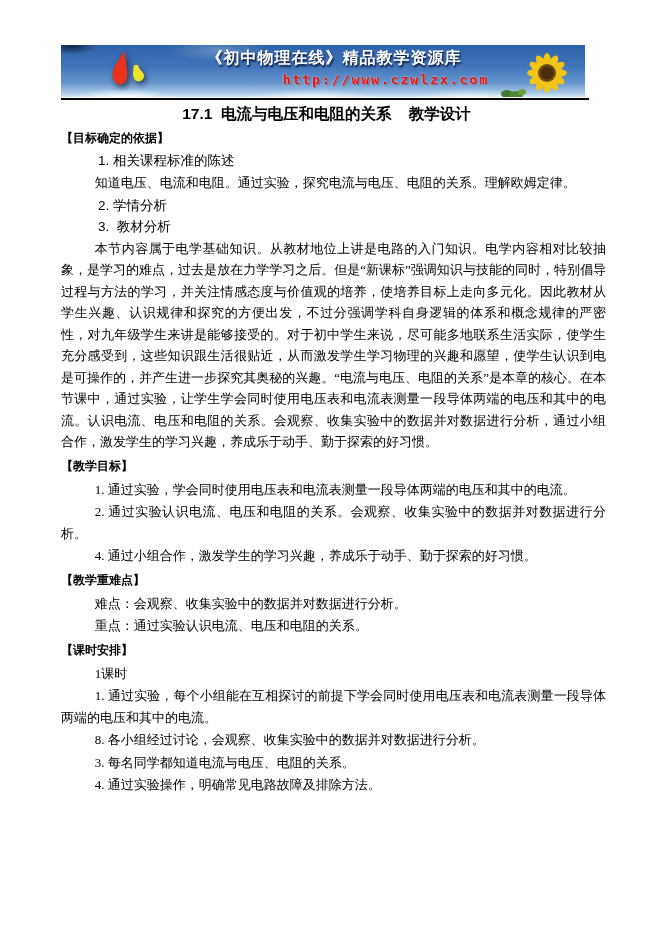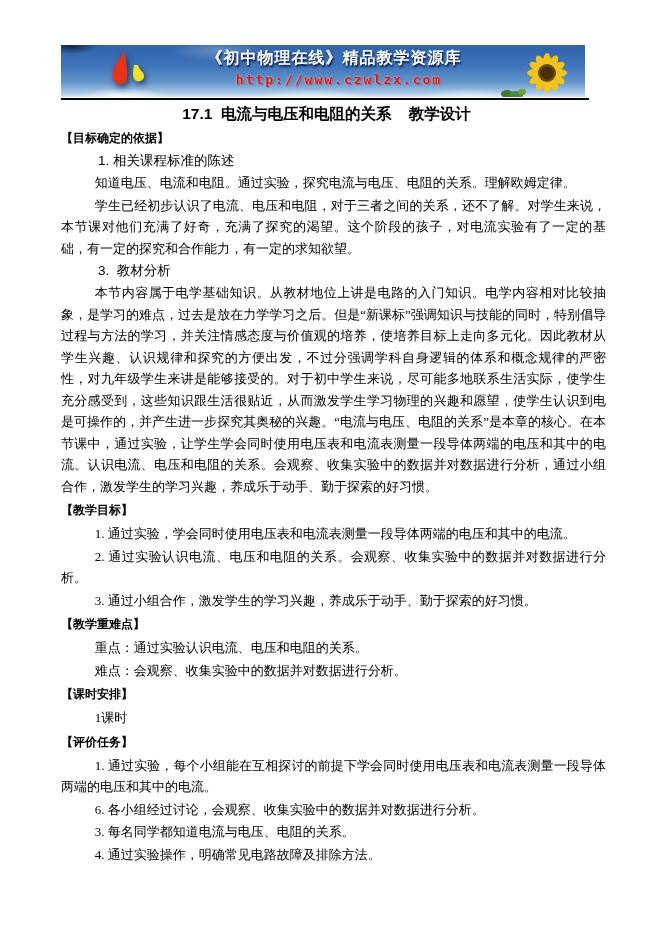--- a/index.html
+++ b/index.html
@@ -14,21 +14,21 @@
       radial-gradient(70px 14px at 12% 102%, rgba(255,255,255,.95), rgba(255,255,255,0) 70%),
       radial-gradient(90px 16px at 48% 106%, rgba(255,255,255,.85), rgba(255,255,255,0) 70%),
       radial-gradient(80px 18px at 78% 108%, rgba(255,255,255,.8), rgba(255,255,255,0) 70%),
       radial-gradient(70px 16px at 30% 10%, rgba(255,255,255,.25), rgba(255,255,255,0) 70%),
       linear-gradient(180deg,#2e63a9 0%,#3f74ba 40%,#6595cc 72%,#a9c8e6 92%,#d5e5f4 100%);}
   .logo{position:absolute;left:46px;top:5px;filter:drop-shadow(2px 3px 3px rgba(5,10,30,.65));}
   .banner-brand{position:absolute;left:103px;top:3px;width:340px;text-align:center;
     font-family:"Liberation Sans","DejaVu Sans",sans-serif;font-weight:bold;font-size:16px;
     color:#ffffff;letter-spacing:1px;white-space:nowrap;
     text-shadow:1px 2px 2px rgba(0,5,30,.85);}
-  .banner-url{position:absolute;left:128px;top:27px;width:300px;text-align:center;
+  .banner-url{position:absolute;left:128px;top:27px;width:300px;text-align:right;
     font-family:"DejaVu Sans Mono","Liberation Mono",monospace;font-weight:bold;font-size:13px;
     color:#e01212;letter-spacing:2px;white-space:nowrap;
     text-shadow:0 0 2px rgba(255,255,255,.9), 1px 1px 1px rgba(120,0,0,.5);}
   .sunflower{position:absolute;right:16px;top:7px;}
   .foliage{position:absolute;right:58px;bottom:-2px;}
 
   .rule{border:none;border-top:2px solid #000;margin:1px 0 0 0;width:528px;}
 
   
   .title{font-family:"Liberation Sans","DejaVu Sans",sans-serif;font-weight:bold;
@@ -80,36 +80,35 @@
     </svg>
   </div>
 
   <hr class="rule">
 
   <div class="title">17.1  电流与电压和电阻的关系    教学设计</div>
 
   <h2 class="sec">【目标确定的依据】</h2>
   <h3 class="sub">1. 相关课程标准的陈述</h3>
   <p class="item">知道电压、电流和电阻。通过实验，探究电流与电压、电阻的关系。理解欧姆定律。</p>
-  <p class="para">学生已经初步认识了电流、电压和电阻，对于三者之间的关系，还不了解。对学生来说，本节课对他们充满了好奇，充满了探究的渴望。这个阶段的孩子，对电流实验有了一定的基础，有一定的探究和合作能力，有一定的求知欲望。</p>
+  <h3 class="sub">2. 学情分析</h3>
   <h3 class="sub">3.  教材分析</h3>
   <p class="para">本节内容属于电学基础知识。从教材地位上讲是电路的入门知识。电学内容相对比较抽象，是学习的难点，过去是放在力学学习之后。但是“新课标”强调知识与技能的同时，特别倡导过程与方法的学习，并关注情感态度与价值观的培养，使培养目标上走向多元化。因此教材从学生兴趣、认识规律和探究的方便出发，不过分强调学科自身逻辑的体系和概念规律的严密性，对九年级学生来讲是能够接受的。对于初中学生来说，尽可能多地联系生活实际，使学生充分感受到，这些知识跟生活很贴近，从而激发学生学习物理的兴趣和愿望，使学生认识到电是可操作的，并产生进一步探究其奥秘的兴趣。“电流与电压、电阻的关系”是本章的核心。在本节课中，通过实验，让学生学会同时使用电压表和电流表测量一段导体两端的电压和其中的电流。认识电流、电压和电阻的关系。会观察、收集实验中的数据并对数据进行分析，通过小组合作，激发学生的学习兴趣，养成乐于动手、勤于探索的好习惯。</p>
 
   <h2 class="sec">【教学目标】</h2>
   <p class="item">1. 通过实验，学会同时使用电压表和电流表测量一段导体两端的电压和其中的电流。</p>
   <p class="item">2. 通过实验认识电流、电压和电阻的关系。会观察、收集实验中的数据并对数据进行分析。</p>
-  <p class="item">3. 通过小组合作，激发学生的学习兴趣，养成乐于动手、勤于探索的好习惯。</p>
+  <p class="item">4. 通过小组合作，激发学生的学习兴趣，养成乐于动手、勤于探索的好习惯。</p>
 
   <h2 class="sec">【教学重难点】</h2>
+  <p class="item">难点：会观察、收集实验中的数据并对数据进行分析。</p>
   <p class="item">重点：通过实验认识电流、电压和电阻的关系。</p>
-  <p class="item">难点：会观察、收集实验中的数据并对数据进行分析。</p>
 
   <h2 class="sec">【课时安排】</h2>
   <p class="item">1课时</p>
 
-  <h2 class="sec">【评价任务】</h2>
   <p class="item">1. 通过实验，每个小组能在互相探讨的前提下学会同时使用电压表和电流表测量一段导体两端的电压和其中的电流。</p>
-  <p class="item">6. 各小组经过讨论，会观察、收集实验中的数据并对数据进行分析。</p>
+  <p class="item">8. 各小组经过讨论，会观察、收集实验中的数据并对数据进行分析。</p>
   <p class="item">3. 每名同学都知道电流与电压、电阻的关系。</p>
   <p class="item">4. 通过实验操作，明确常见电路故障及排除方法。</p>
 
 
 </div>
 
 </body></html>

